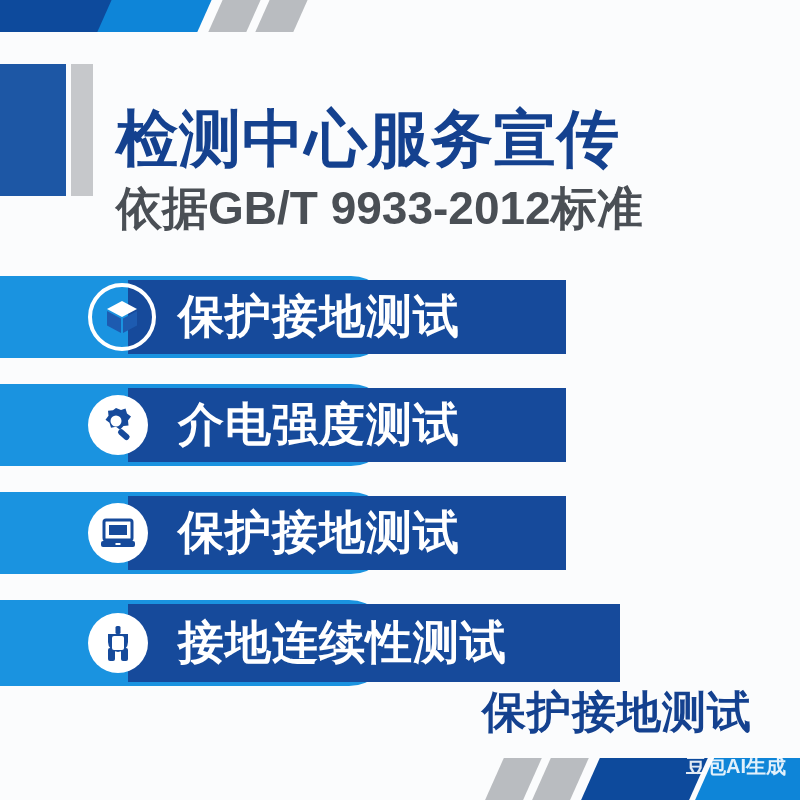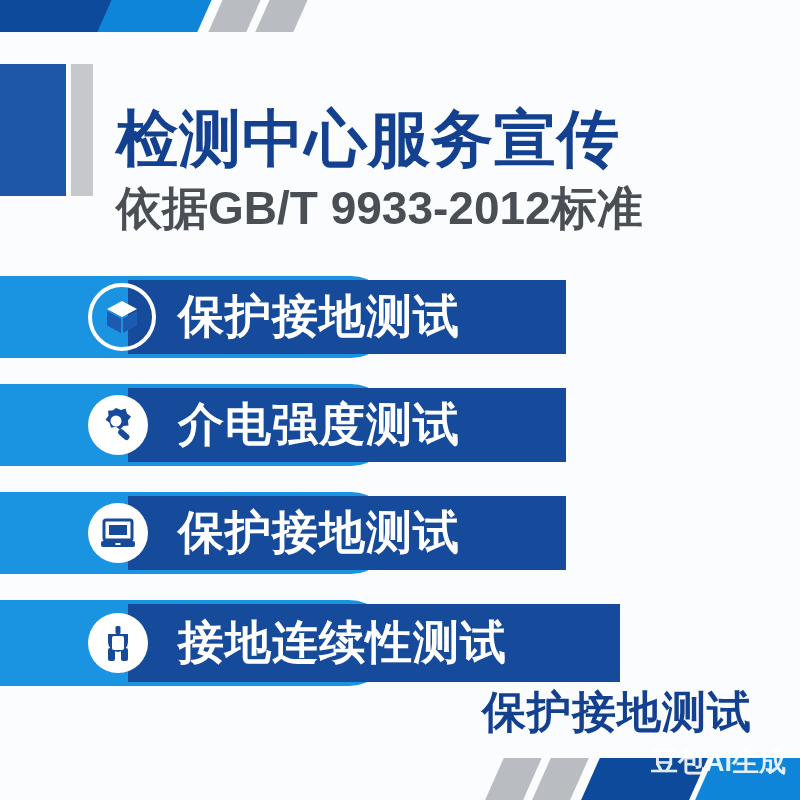--- a/index.html
+++ b/index.html
@@ -176,21 +176,21 @@
     font-size: 44px;
     font-weight: bold;
     color: #14418f;
     letter-spacing: 1px;
     white-space: nowrap;
   }
   .watermark {
     position: absolute;
     right: 14px;
     bottom: 20px;
-    font-size: 27px;
+    font-size: 20px;
     font-weight: bold;
     color: rgba(255,255,255,0.88);
     letter-spacing: 0px;
     white-space: nowrap;
   }
   svg { display: block; }
 </style>
 </head>
 <body>
 

